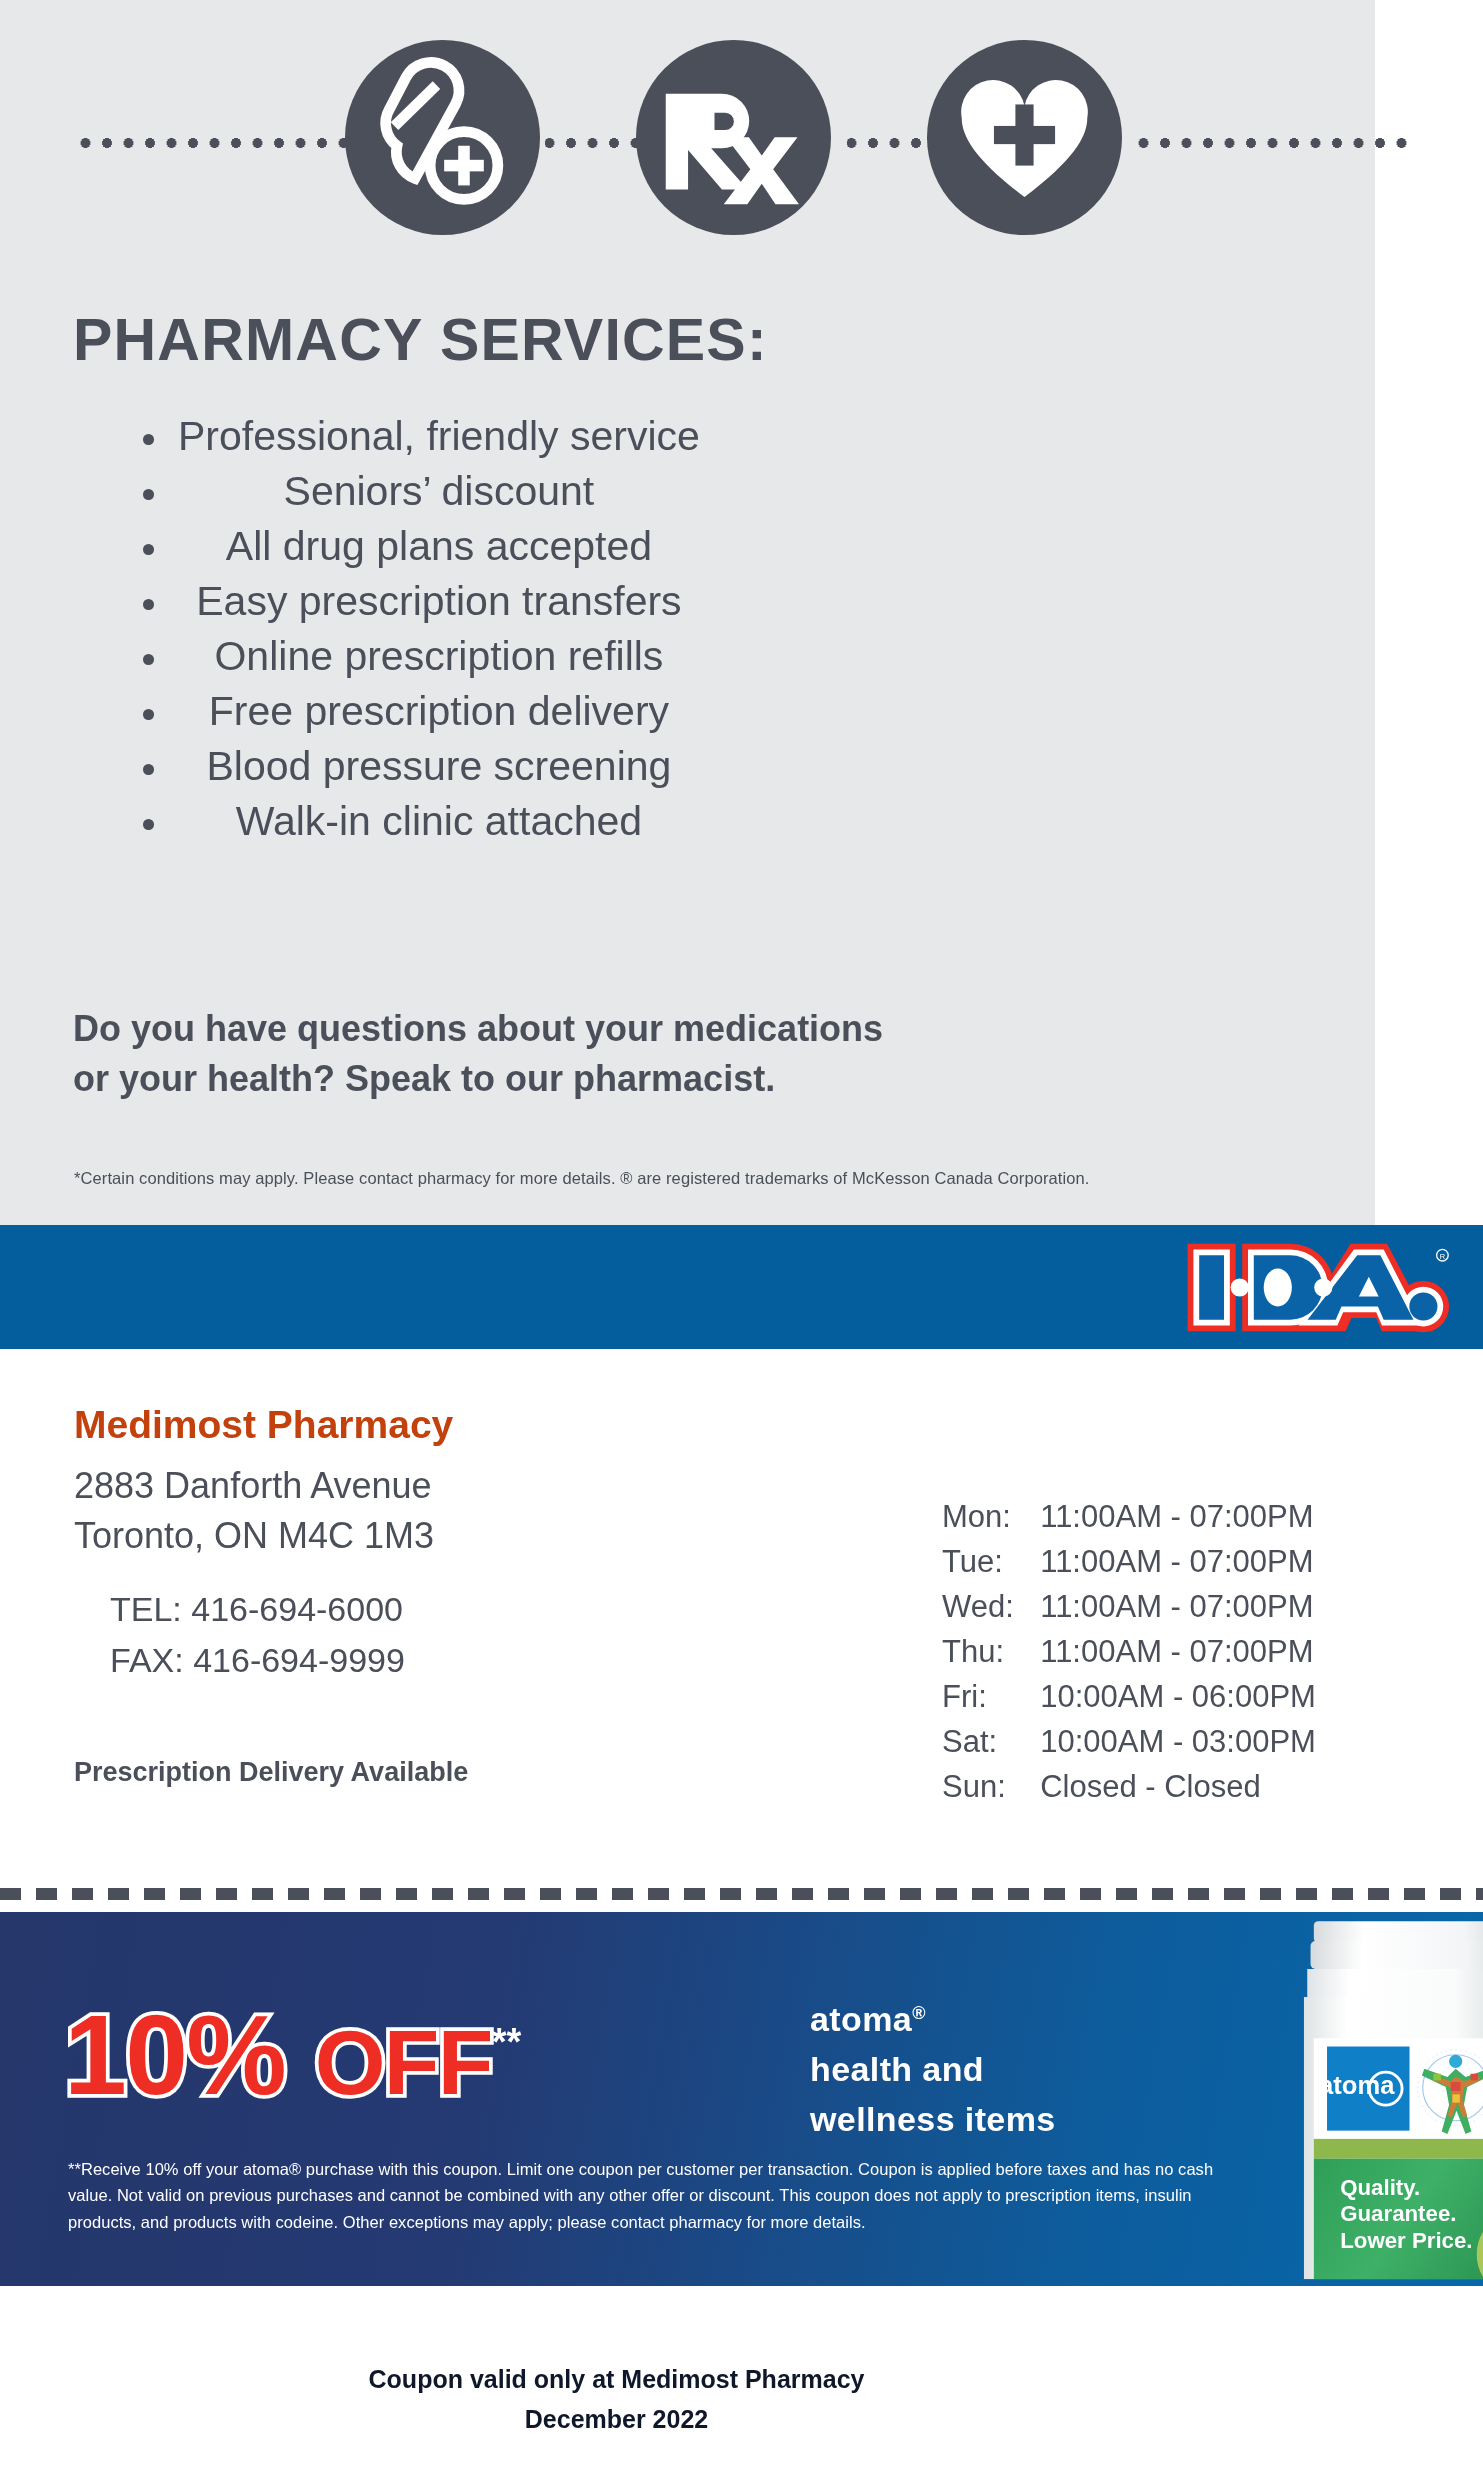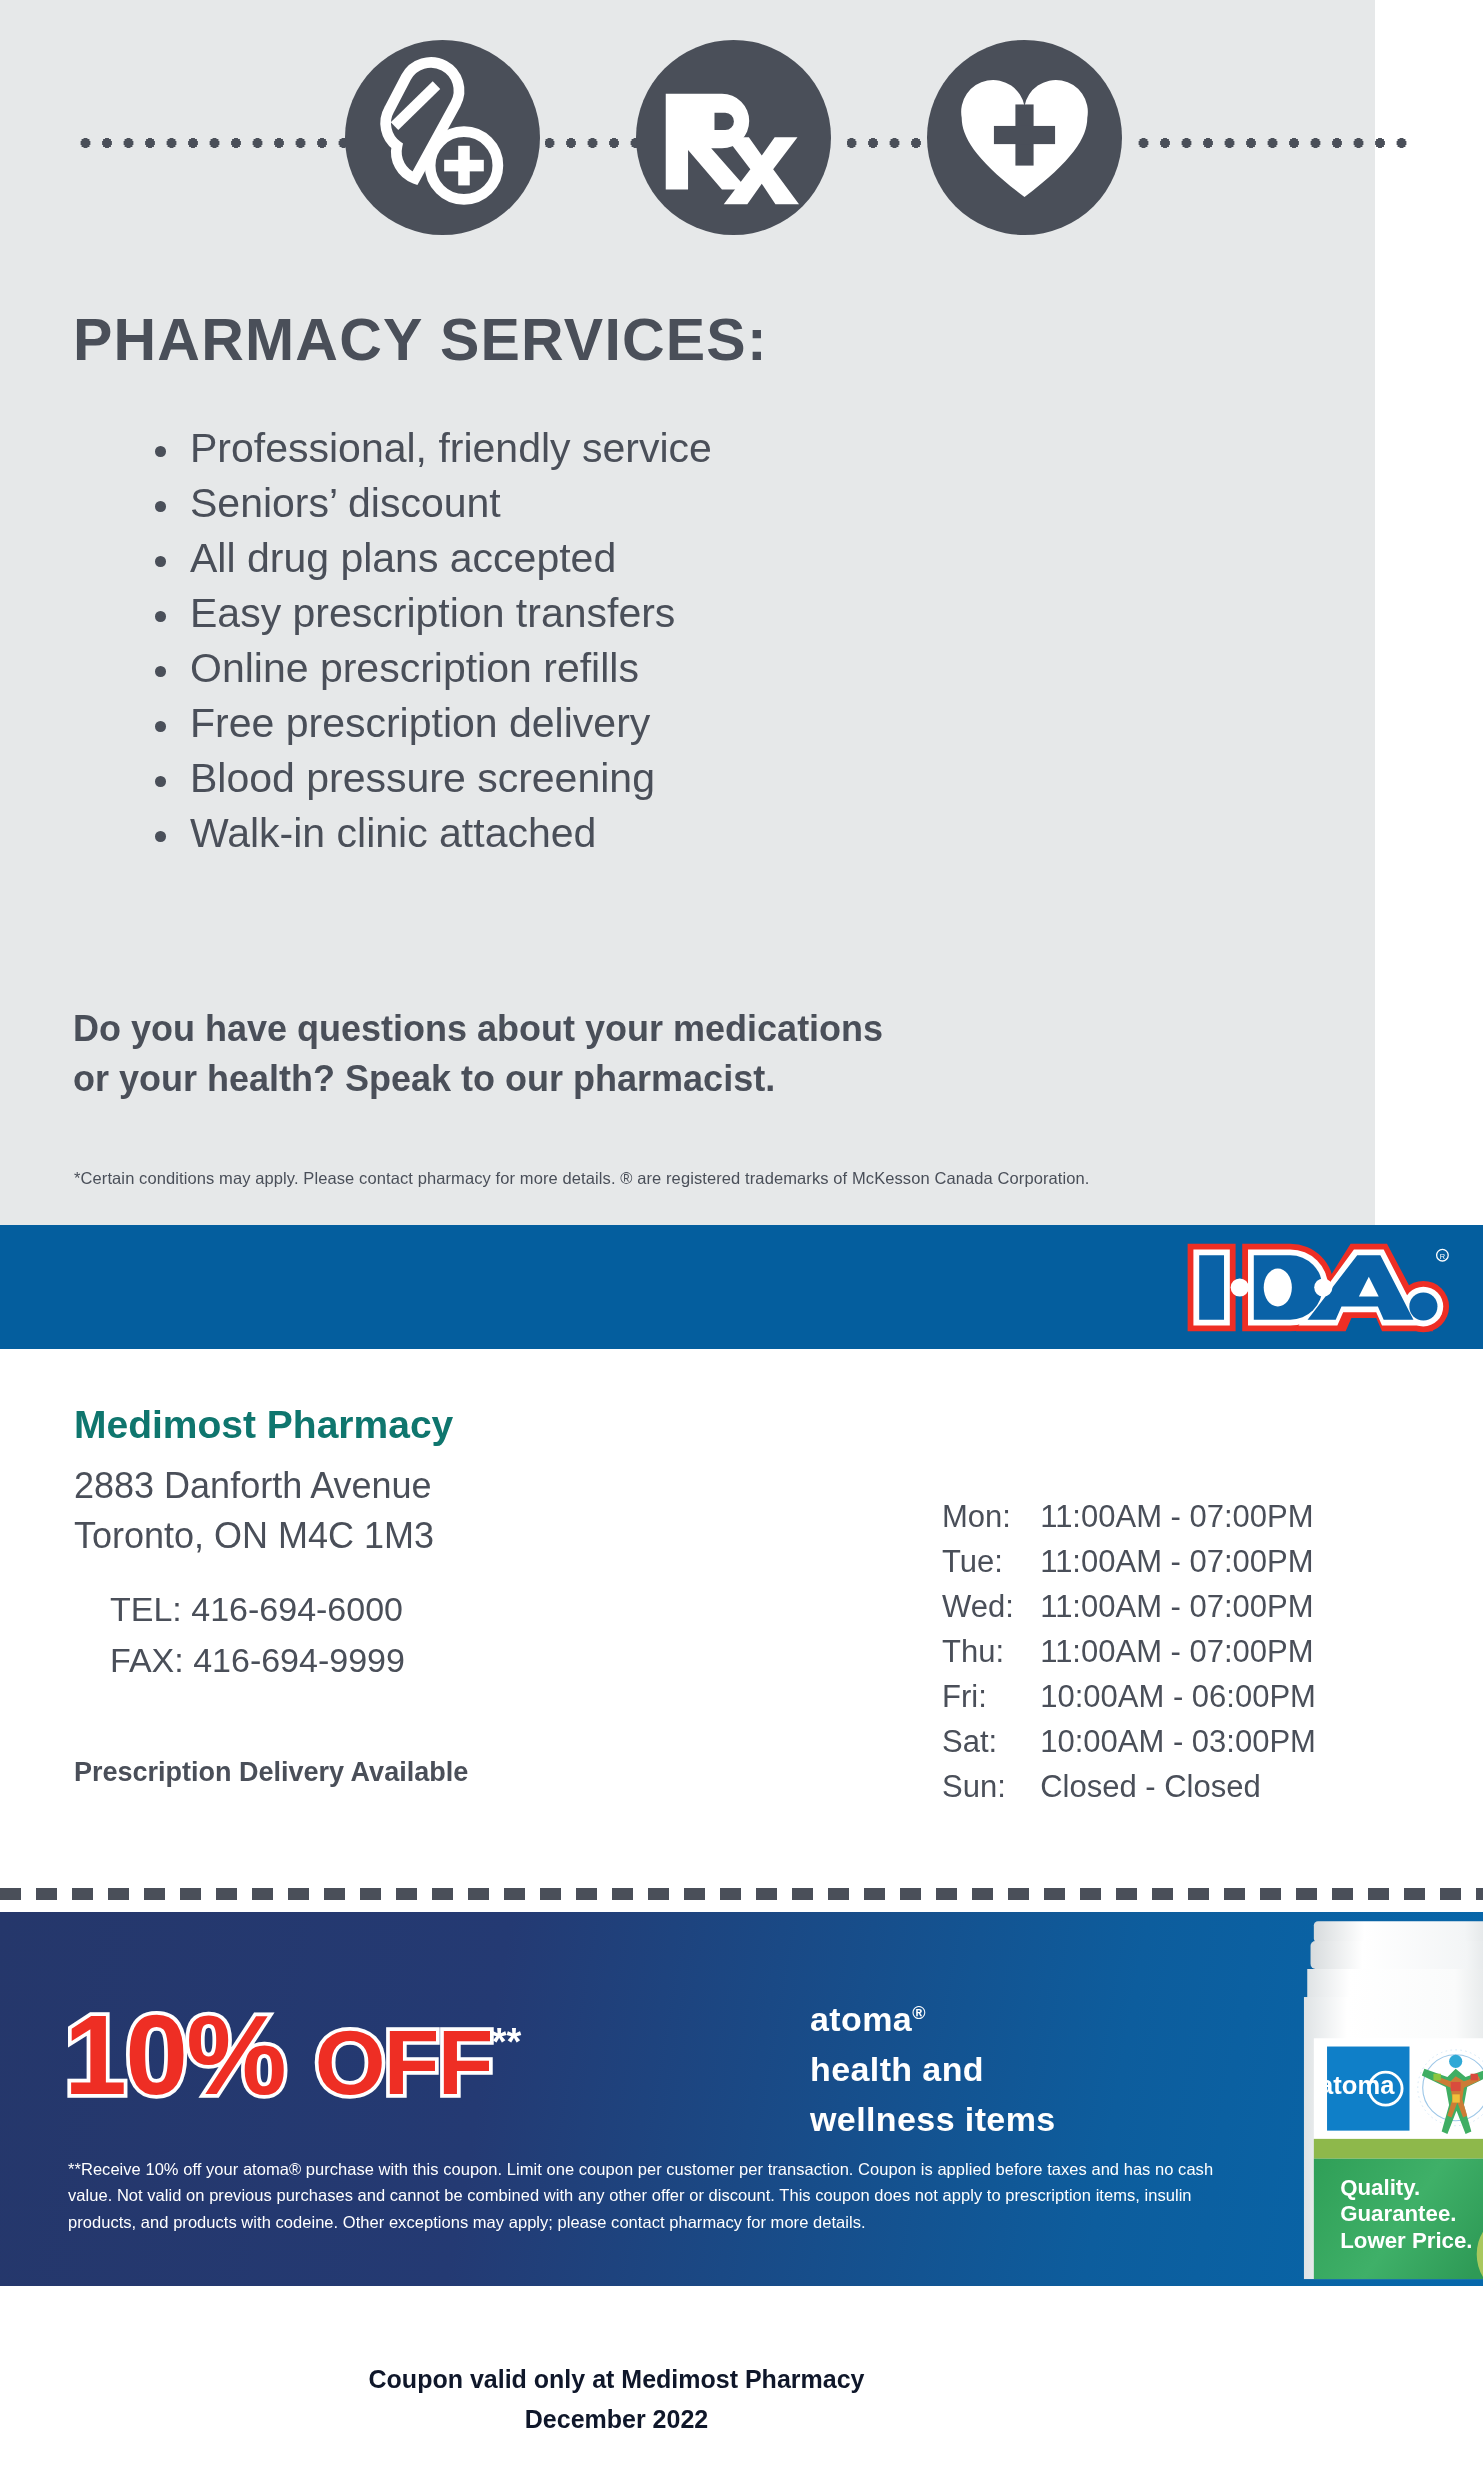--- a/index.html
+++ b/index.html
@@ -60,23 +60,24 @@
     font-size:59px;
     font-weight:700;
     letter-spacing:1.2px;
     color:#4a4f59;
     font-stretch:condensed;
   }
 
   .services-list{
     position:absolute;
     left:124px; top:405px;
-    margin:16px;
+    margin:4px;
     padding:0;
     list-style:none;
+    text-align:center;
   }
   .services-list li{
     position:relative;
     padding-left:50px;
     font-size:41px;
     line-height:55px;
     color:#4a4f59;
     font-weight:400;
   }
   .services-list li::before{
@@ -126,21 +127,21 @@
     position:absolute;
     left:0; top:1349px;
     width:1483px; height:535px;
     background:#ffffff;
   }
   .pharm-name{
     position:absolute;
     left:74px; top:54px;
     font-size:39px;
     font-weight:700;
-    color:#0f766e;
+    color:#c2410c;
   }
   .pharm-addr{
     position:absolute;
     left:74px; top:112px;
     font-size:36px;
     line-height:50px;
     color:#4a4f59;
   }
   .pharm-phones{
     position:absolute;

